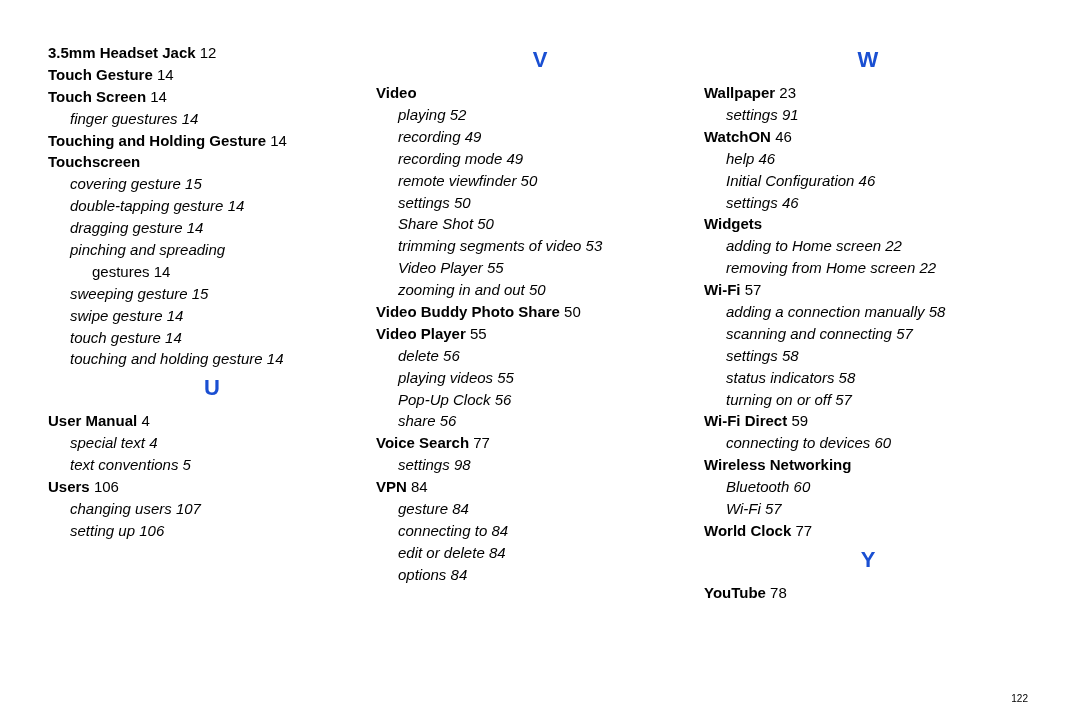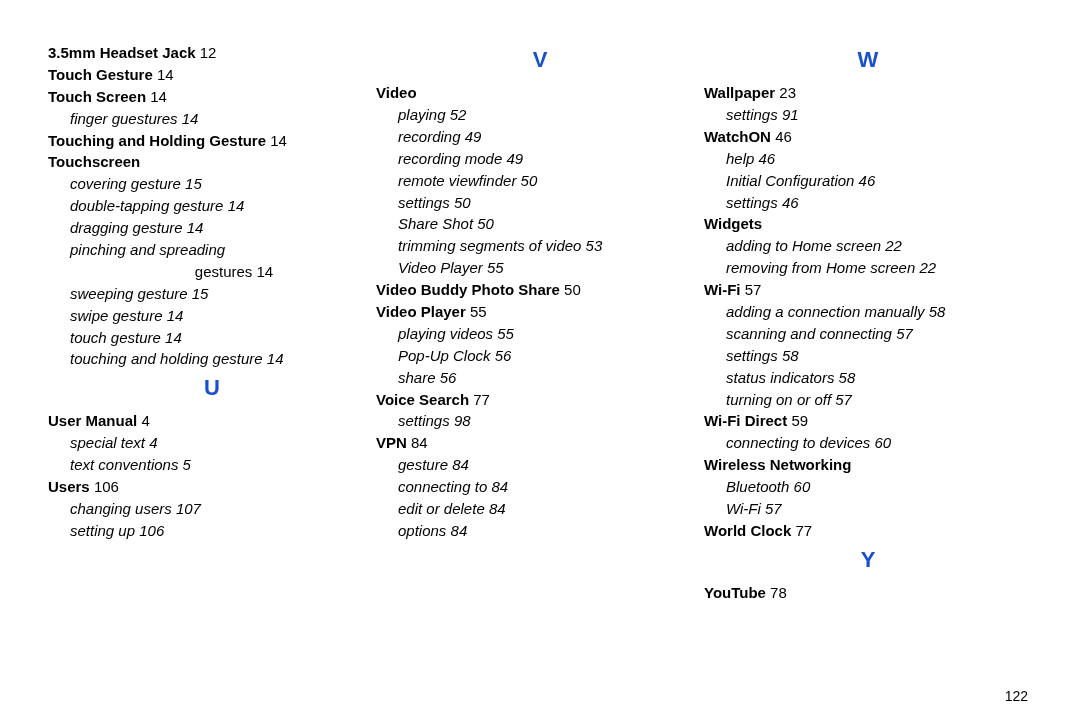--- a/index.html
+++ b/index.html
@@ -35,26 +35,26 @@
     color: #1a4fd2;
     text-align: center;
     margin: 2px 0 6px 0;
   }
   .topic {
     font-weight: 700;
   }
   .entry { display:block; }
   .page-number { font-weight: 400; }
   .sub1 { padding-left: 22px; display:block;font-style:italic; }
-  .sub2 { padding-left: 44px; display:block;text-align:center; }
+  .sub2 { padding-left: 44px; display:block; }
   .footer {
     position: absolute;
     bottom: 16px;
     right: 52px;
-    font-size: 14px;
+    font-size: 10px;
   }
 </style>
 </head>
 <body>
 
 <div class="page">
   <div class="cols" id="cols">
       <div class="col">
         <span class="entry "><span class="topic">3.5mm Headset Jack</span> <span class="page-number">12</span></span>
         <span class="entry "><span class="topic">Touch Gesture</span> <span class="page-number">14</span></span>
@@ -83,22 +83,24 @@
         <div class="heading">V</div>
         <span class="entry "><span class="topic">Video</span></span>
         <span class="entry sub1"><span>playing</span> <span class="page-number">52</span></span>
         <span class="entry sub1"><span>recording</span> <span class="page-number">49</span></span>
         <span class="entry sub1"><span>recording mode</span> <span class="page-number">49</span></span>
         <span class="entry sub1"><span>remote viewfinder</span> <span class="page-number">50</span></span>
         <span class="entry sub1"><span>settings</span> <span class="page-number">50</span></span>
         <span class="entry sub1"><span>Share Shot</span> <span class="page-number">50</span></span>
         <span class="entry sub1"><span>trimming segments of video</span> <span class="page-number">53</span></span>
         <span class="entry sub1"><span>Video Player</span> <span class="page-number">55</span></span>
+        <span class="entry sub1"><span>zooming in and out</span> <span class="page-number">50</span></span>
         <span class="entry "><span class="topic">Video Buddy Photo Share</span> <span class="page-number">50</span></span>
         <span class="entry "><span class="topic">Video Player</span> <span class="page-number">55</span></span>
+        <span class="entry sub1"><span>delete</span> <span class="page-number">56</span></span>
         <span class="entry sub1"><span>playing videos</span> <span class="page-number">55</span></span>
         <span class="entry sub1"><span>Pop-Up Clock</span> <span class="page-number">56</span></span>
         <span class="entry sub1"><span>share</span> <span class="page-number">56</span></span>
         <span class="entry "><span class="topic">Voice Search</span> <span class="page-number">77</span></span>
         <span class="entry sub1"><span>settings</span> <span class="page-number">98</span></span>
         <span class="entry "><span class="topic">VPN</span> <span class="page-number">84</span></span>
         <span class="entry sub1"><span>gesture</span> <span class="page-number">84</span></span>
         <span class="entry sub1"><span>connecting to</span> <span class="page-number">84</span></span>
         <span class="entry sub1"><span>edit or delete</span> <span class="page-number">84</span></span>
         <span class="entry sub1"><span>options</span> <span class="page-number">84</span></span>

